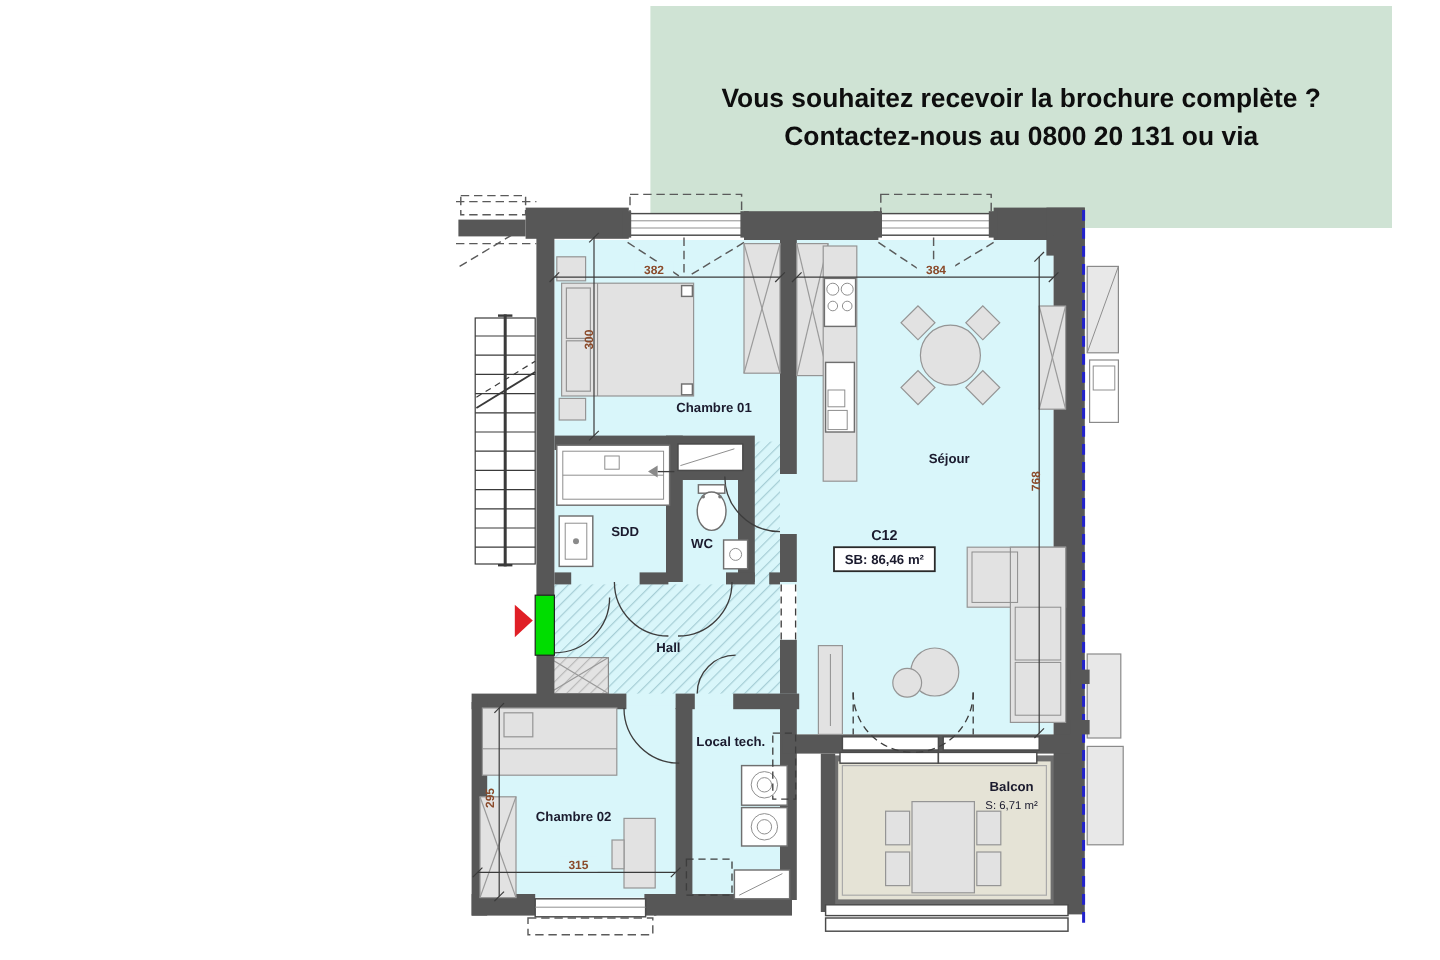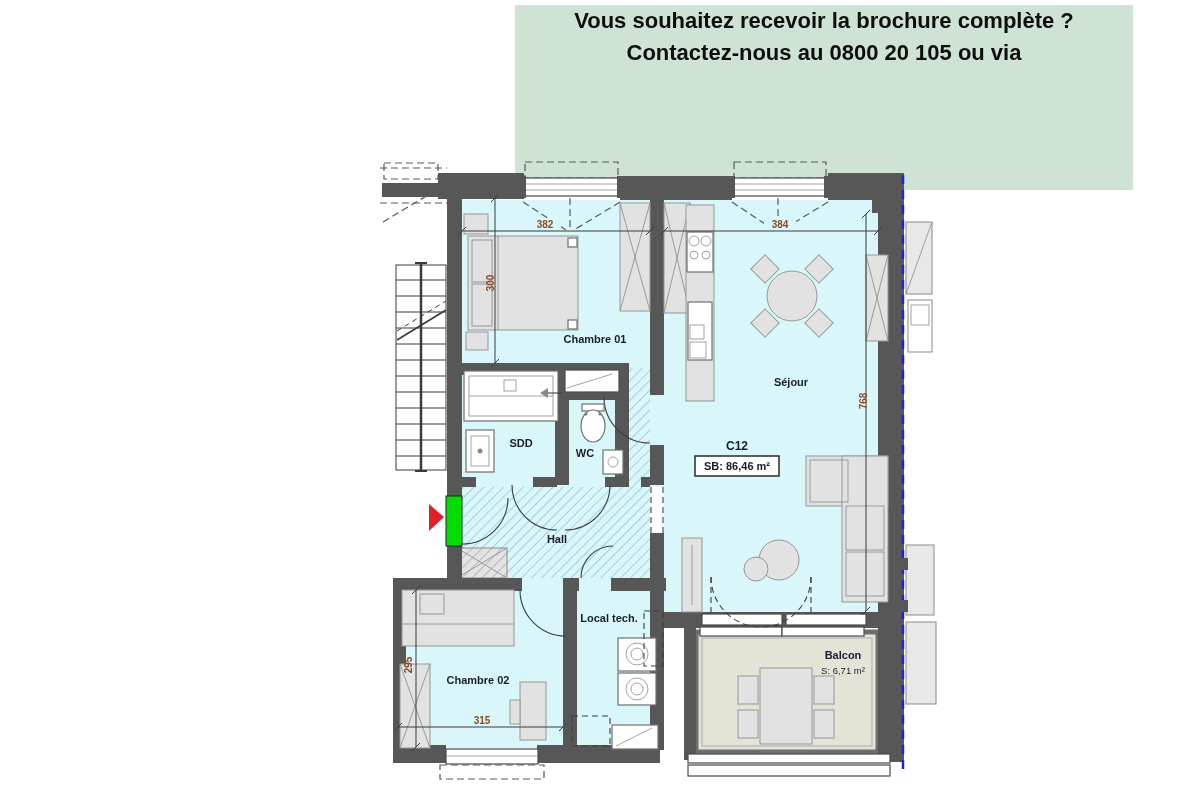--- a/index.html
+++ b/index.html
@@ -1,19 +1,19 @@
 <!DOCTYPE html>
 <html><head>
 <meta charset="utf-8">
 <style>
   html,body{margin:0;padding:0}
   body{width:1200px;height:800px;background:#fff;position:relative;overflow:hidden;
        font-family:"Liberation Sans",sans-serif}
-  .banner{position:absolute;left:515px;top:5px;width:618px;height:185px;background:#cfe3d4;
-          display:flex;flex-direction:column;text-align:center}
+  .banner{position:absolute;left:542px;top:5px;width:618px;height:185px;background:#cfe3d4;
+          display:flex;flex-direction:column;justify-content:center;text-align:center}
   .banner p{margin:3px 0;font-size:22px;font-weight:700;color:#0e0e0e}
   .banner-tab{position:absolute;left:1032px;top:148px;width:101px;height:12px;background:#cfe3d4}
   #plan{position:absolute;left:0;top:0}
   .wall{fill:#575757}
   .rm{fill:#d9f6fa}
   .balc{fill:#e5e3d6;stroke:#6e6e6e;stroke-width:5}
   .furn{fill:#e2e2e2;stroke:#959595;stroke-width:1}
   .fw{fill:#fff;stroke:#6f6f6f;stroke-width:1.2}
   .thin{stroke:#8a8a8a;stroke-width:.8;fill:none}
   .x{stroke:#9a9a9a;stroke-width:1}
@@ -26,21 +26,21 @@
   .lbl{fill:#1b1b2e;font:700 11px "Liberation Sans",sans-serif;text-anchor:middle}
   .lbls{fill:#1b1b2e;font:400 9.5px "Liberation Sans",sans-serif;text-anchor:middle}
   .lblb{fill:#1b1b2e;font:700 12px "Liberation Sans",sans-serif;text-anchor:middle}
   .stair{stroke:#3a3a3a;stroke-width:1;fill:none}
 </style>
 </head>
 <body>
 
 <div class="banner">
   <p>Vous souhaitez recevoir la brochure complète ?</p>
-  <p>Contactez-nous au 0800 20 105 ou via</p>
+  <p>Contactez-nous au 0800 20 131 ou via</p>
 </div>
 <div class="banner-tab"></div>
 
 <svg id="plan" width="1200" height="800" viewBox="0 0 1200 800">
   <defs>
     <pattern id="hh" width="7" height="7" patternTransform="rotate(45)" patternUnits="userSpaceOnUse">
       <rect width="7" height="7" fill="#d9f6fa"></rect>
       <line x1="0" y1="0" x2="0" y2="7" stroke="#a6ced6" stroke-width="2"></line>
     </pattern>
     <pattern id="hg" width="7" height="7" patternTransform="rotate(45)" patternUnits="userSpaceOnUse">

